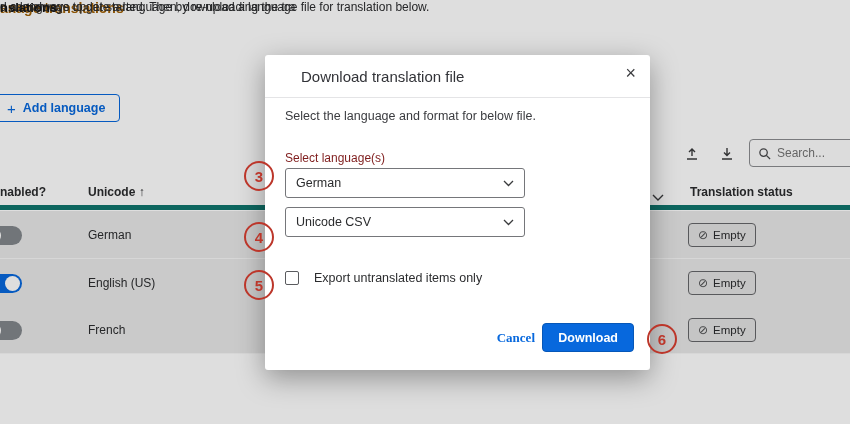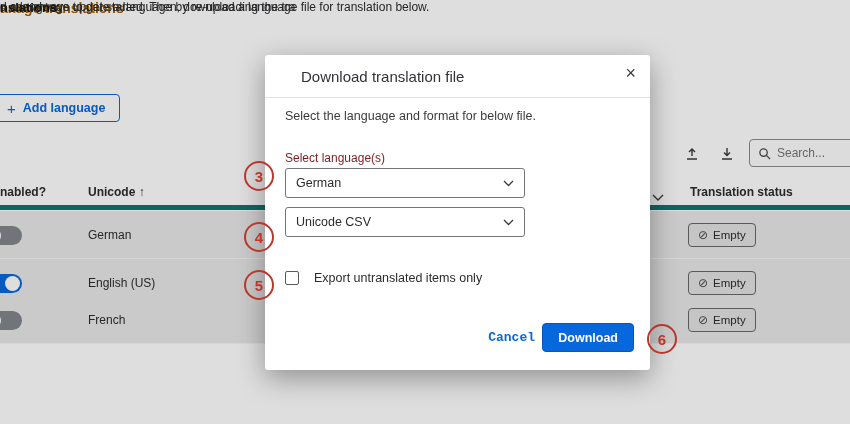--- a/index.html
+++ b/index.html
@@ -42,21 +42,21 @@
 
   
   #tbl-header { left:0; top:176px; width:850px; height:34px; border-bottom:5px solid #0f766e; }
   .th { position:absolute; top:9px; font-size:12px; font-weight:bold; color:#2b2c2e; }
   #th-enabled { left:0; }
   #th-language { left:88px; cursor:pointer; }
   #th-status { left:690px; }
   #col-chevron { position:absolute; left:652px; top:12px; cursor:pointer; }
 
   .row { left:0; width:850px; height:48px; background:#e9e9e9; border-bottom:1px solid #f7f7f7; }
-  #row-0 { top:211px; } #row-1 { top:259px; } #row-2 { top:296px; }
+  #row-0 { top:211px; } #row-1 { top:259px; } #row-2 { top:306px; }
   .row .lang { position:absolute; left:88px; top:17px; font-size:12px; color:#2b2c2e; }
   .toggle {
     position:absolute; left:-16px; top:15px; width:38px; height:19px;
     border-radius:10px; background:#82878c; cursor:pointer;
   }
   .toggle .knob { position:absolute; top:2px; left:2px; width:15px; height:15px; border-radius:50%; background:#fff; }
   .toggle.on { background:#0768dd; }
   .toggle.on .knob { left:auto; right:2px; }
   .badge {
     position:absolute; left:688px; top:12px; height:24px; padding:0 9px;
@@ -82,21 +82,21 @@
     left:20px; width:240px; height:30px; background:#fff;
     border:1px solid #75767a; border-radius:3px; cursor:pointer;
     display:flex; align-items:center; justify-content:space-between; padding:0 10px;
     font-size:12.5px; color:#2b2c2e;
   }
   #lang-select { top:113px; }
   #format-select { top:152px; }
   #check-row { left:20px; top:216px; display:flex; align-items:center; gap:15px; }
   #check-box { width:14px; height:14px; border:1px solid #5a5b5e; border-radius:2px; background:#fff; cursor:pointer; }
   #check-label { font-size:12.5px; color:#2b2c2e; }
-  #cancel-btn { right:115px; top:275px; font-size:13px; font-weight:bold; color:#0768dd; background:none; border:none; cursor:pointer; font-family:Liberation Mono, monospace; }
+  #cancel-btn { right:115px; top:275px; font-size:13px; font-weight:bold; color:#0768dd; background:none; border:none; cursor:pointer; font-family:Liberation Serif, serif; }
   #download-btn-modal {
     right:16px; top:268px; height:29px; padding:0 15px;
     background:#0768dd; border:1px solid #0657b8; border-radius:4px;
     color:#fff; font-size:12.5px; font-weight:bold; cursor:pointer; font-family:inherit;
   }
 
   
   .annot {
     position:absolute; width:30px; height:30px; border-radius:50%;
     border:2.5px solid #bc362a; color:#bc362a; background:transparent;

